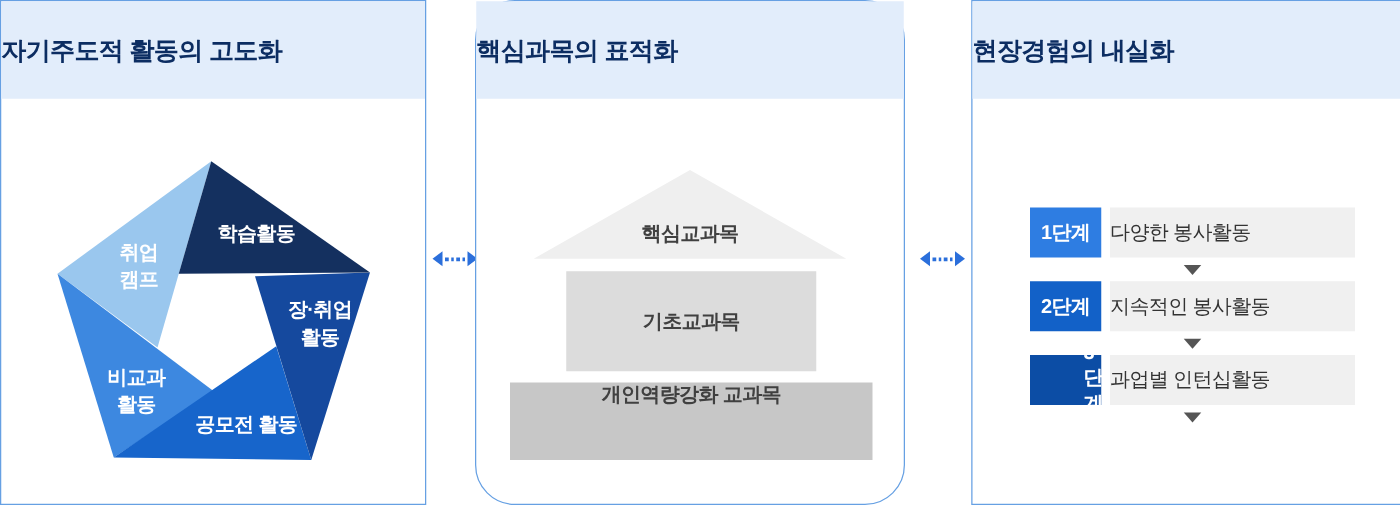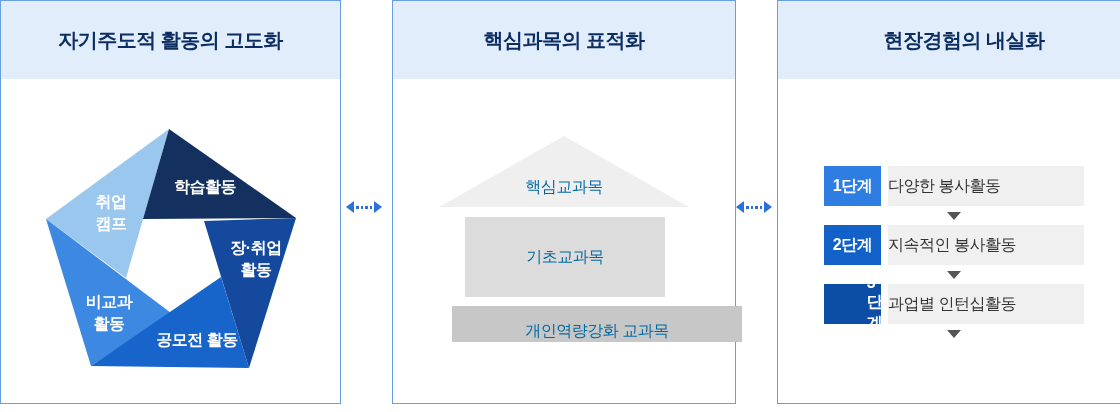--- a/index.html
+++ b/index.html
@@ -3,25 +3,25 @@
 <meta charset="utf-8">
 <style>
   * { margin:0; padding:0; box-sizing:border-box; }
   html,body { width:1120px; height:412px; background:#ffffff;
     font-family:"Liberation Sans","DejaVu Sans",sans-serif; }
   .board { position:relative; width:1120px; height:412px; }
 
   .panel { position:absolute; top:0; height:404px; background:#ffffff;
     border:1px solid #66a0e3; }
   .panel-self  { left:0;   width:341px; }
-  .panel-core  { left:392px; width:344px; }
+  .panel-core  { left:380px; width:344px;border-radius:32px; }
   .panel-field { left:777px; width:374px; }
 
   .panel-header { position:absolute; left:0; right:0; top:0; height:78px;
-    background:#e2edfb; display:flex; align-items:center; justify-content:center; }
+    background:#e2edfb; display:flex; align-items:center; justify-content:flex-start; }
   .panel-title { font-size:20px; font-weight:700; color:#0c2d62; letter-spacing:-0.5px; }
 
   
   .pentagon-svg { position:absolute; left:0; top:0; width:341px; height:404px; }
   .pentagon-svg text { font-size:16px; font-weight:700; letter-spacing:-0.5px;
     text-anchor:middle; fill:#ffffff;
     font-family:"Liberation Sans","DejaVu Sans",sans-serif; }
 
   
   .connector { position:absolute; top:200px; width:36px; height:14px;
@@ -32,25 +32,25 @@
     border-bottom:6px solid transparent; border-right:8px solid #2b6fdb; }
   .tri-right { width:0; height:0; border-top:6px solid transparent;
     border-bottom:6px solid transparent; border-left:8px solid #2b6fdb; }
   .dot { width:3px; height:3px; background:#2b6fdb; }
 
   
   .roof { position:absolute; left:46px; top:135px; width:0; height:0;
     border-left:125px solid transparent; border-right:125px solid transparent;
     border-bottom:71px solid #efefef; }
   .roof-label { position:absolute; left:0; right:0; top:176px; text-align:center; }
-  .pyr-text { font-size:16px; font-weight:400; color:#0369a1; letter-spacing:-0.5px; }
+  .pyr-text { font-size:16px; font-weight:700; color:#404040; letter-spacing:-0.5px; }
   .box-mid { position:absolute; left:72px; top:216px; width:200px; height:80px;
     display:flex; align-items:center; justify-content:center; }
-  .box-base { position:absolute; left:27px; top:305px; width:290px; height:36px;
-    display:flex; align-items:flex-end; justify-content:center;margin-left:32px; }
+  .box-base { position:absolute; left:27px; top:305px; width:290px; height:62px;
+    display:flex; align-items:flex-start; justify-content:center; }
 
   
   .steps { position:absolute; left:46px; top:138px; width:260px;margin-top:27px; }
   .step-row { display:flex; height:40px; }
   .step-badge { width:57px; flex:0 0 57px; display:flex; align-items:center;
     justify-content:center; color:#ffffff; font-size:16px; font-weight:700;
     letter-spacing:-0.5px; }
   .step-gap { width:7px; flex:0 0 7px; }
   .step-label { flex:1; background:#f0f0f0; display:flex; align-items:center;
     font-size:16px; color:#333333; letter-spacing:-0.5px; }

